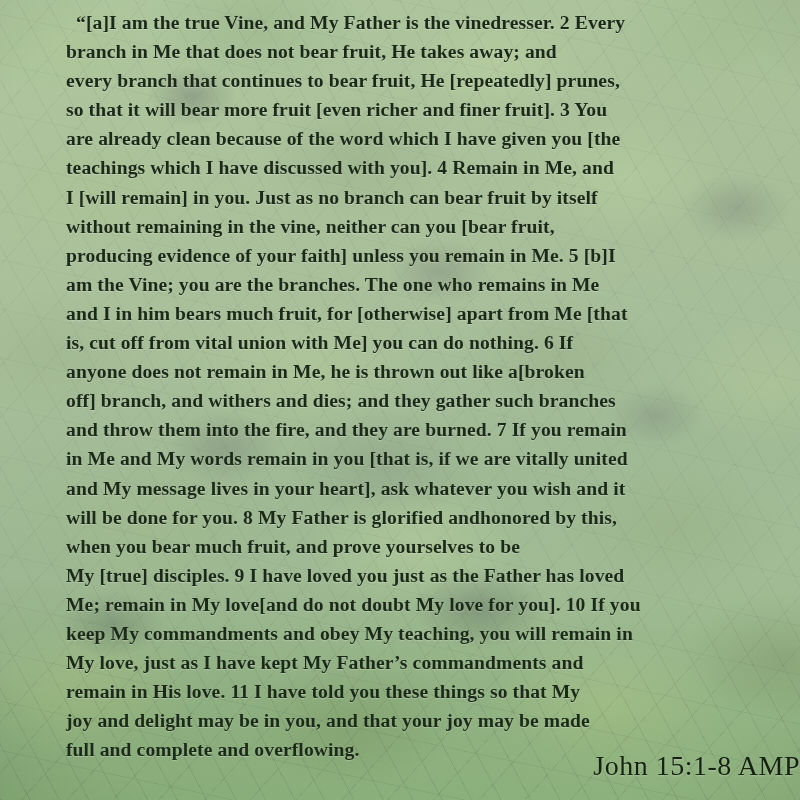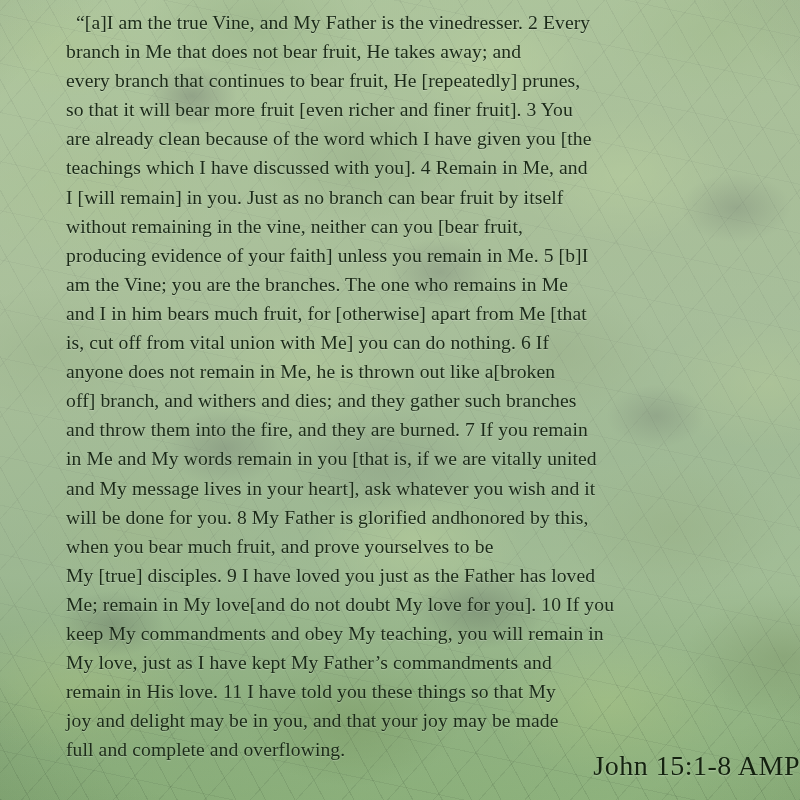--- a/index.html
+++ b/index.html
@@ -92,20 +92,21 @@
   }
   .verse {
     margin: 0;
     color: #1b2a18;
     font-size: 19.6px;
     line-height: 29.1px;
     letter-spacing: 0.1px;
     text-align: left;
     text-shadow: 0 1px 1px rgba(255,255,255,0.28);
     white-space: pre-wrap;
+    font-weight: bold;
   }
   .reference {
     position: absolute;
     left: 0;
     right: 0;
     bottom: 18px;
     text-align: right;
     color: #14220f;
     font-size: 28px;
     letter-spacing: 0.5px;

